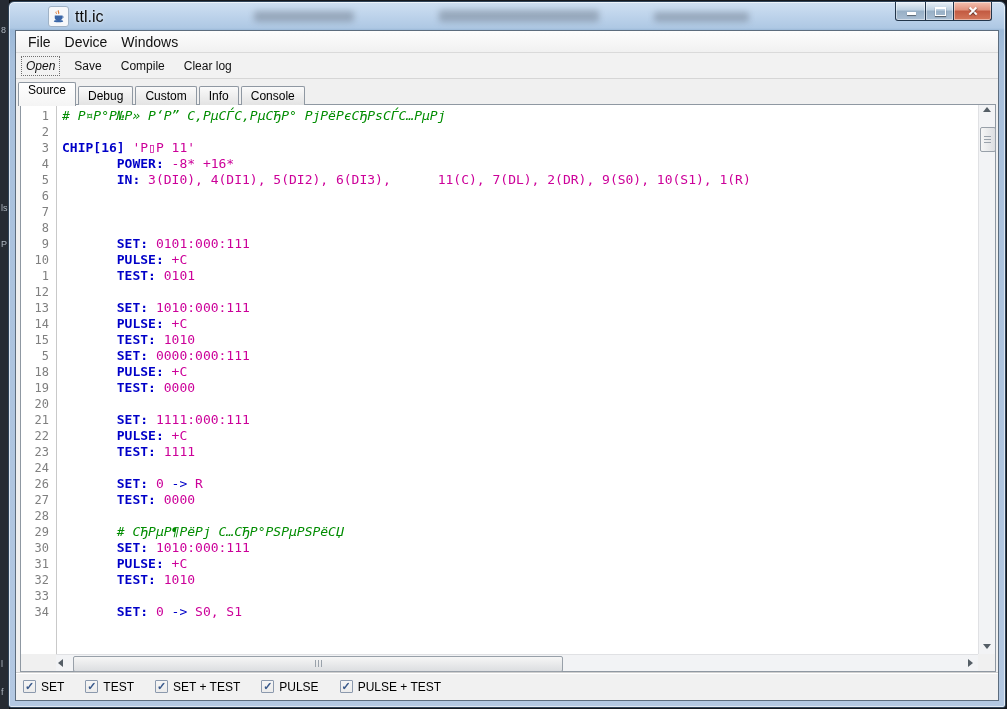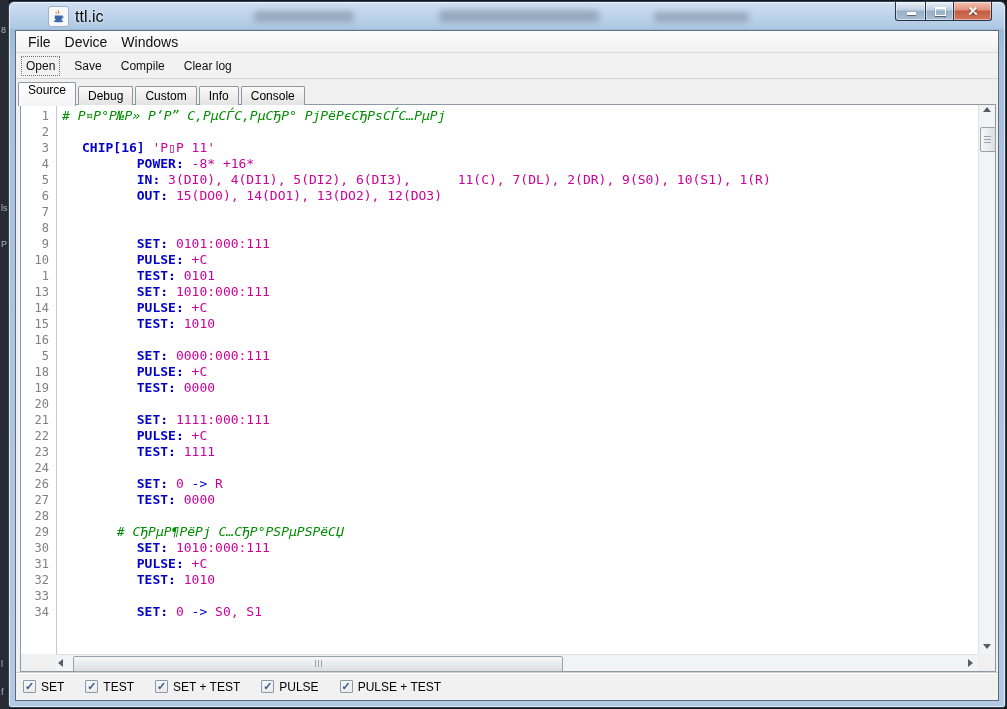--- a/index.html
+++ b/index.html
@@ -45,40 +45,40 @@
 
   
   .client{position:absolute;left:6px;right:6px;top:28px;bottom:6px;background:#f0f0f0;
           border:1px solid #5d6d7e;}
   .menubar{position:absolute;top:0;left:0;right:0;height:21px;display:flex;align-items:center;
            padding-left:5px;background:linear-gradient(#fdfdfd,#f1f1f1);border-bottom:1px solid #dadada;}
   .menu-item{font-size:14px;padding:2px 7px;color:#111;}
   .toolbar{position:absolute;top:22px;left:0;right:0;height:25px;display:flex;align-items:center;
            padding-left:5px;gap:9px;background:#f2f2f2;border-bottom:1px solid #d6d6d6;}
   .tb-button{font-size:12px;color:#111;padding:2px 4px;border:1px dotted transparent;}
-  .tb-button.focused{border-color:#707070;}
+  .tb-button.focused{border-color:#707070;font-style:italic;}
 
   .tabstrip{position:absolute;top:50px;left:2px;right:0;height:24px;display:flex;
             align-items:flex-end;z-index:3;}
   .tab{font-size:12px;color:#000;height:19px;box-sizing:border-box;padding:2px 9px 0;
        background:linear-gradient(#fafafa,#e3e3e3);border:1px solid #8f98a2;border-bottom:none;
        border-radius:2px 2px 0 0;margin-right:2px;}
   .tab.active{height:24px;padding-top:0;margin-bottom:-1px;z-index:4;
        background:linear-gradient(#ffffff,#f4f4f4);}
 
   .tabpanel{position:absolute;top:73px;left:4px;right:2px;bottom:28px;background:#fff;
             border:1px solid #8f98a2;z-index:2;}
   .codearea{position:absolute;left:0;top:0;right:17px;bottom:17px;overflow:hidden;
             background:#fff;padding-top:3px;}
   .gutter-sep{position:absolute;left:35px;top:0;bottom:17px;width:1px;background:#c9c9c9;}
   .code-line{display:flex;height:16px;font:13px/16px "DejaVu Sans Mono",monospace;}
   .ln{flex:none;width:28px;text-align:right;padding-right:13px;color:var(--lnc,#7f7f7f);
       font-size:12px;line-height:16px;}
   .code{white-space:pre;}
-  .seg-k{color:var(--kw,#0000c8);font-weight:bold;margin-left:20px;}
+  .seg-k{color:var(--kw,#0000c8);font-weight:bold;}
   .seg-v{color:var(--val,#cc0099);}
   .seg-c{color:var(--com,#008c00);font-style:italic;}
   .seg-o{color:var(--op,#0000c8);}
 
   
   .vscroll{position:absolute;top:0;right:0;bottom:17px;width:17px;background:#f2f3f5;
            border-left:1px solid #e0e1e4;box-sizing:border-box;}
   .hscroll{position:absolute;left:35px;right:17px;bottom:0;height:17px;background:#f2f3f5;
            border-top:1px solid #e0e1e4;box-sizing:border-box;}
   .corner-left{position:absolute;left:0;bottom:0;width:35px;height:17px;background:#f0f0f0;}
@@ -186,21 +186,20 @@
             <div class="code-line">
               <span class="ln">4</span>
               <span class="code"><span class="seg-k">       POWER:</span><span class="seg-v"> -8* +16*</span></span>
             </div>
             <div class="code-line">
               <span class="ln">5</span>
               <span class="code"><span class="seg-k">       IN:</span><span class="seg-v"> 3(DI0), 4(DI1), 5(DI2), 6(DI3),      11(C), 7(DL), 2(DR), 9(S0), 10(S1), 1(R)</span></span>
             </div>
             <div class="code-line">
               <span class="ln">6</span>
-              <span class="code"><span class="seg-k">       OUT:</span><span class="seg-v"> 15(DO0), 14(DO1), 13(DO2), 12(DO3)</span></span>
             </div>
             <div class="code-line">
               <span class="ln">7</span>
               <span class="code"></span>
             </div>
             <div class="code-line">
               <span class="ln">8</span>
             </div>
             <div class="code-line">
               <span class="ln">9</span>
@@ -208,34 +207,34 @@
             </div>
             <div class="code-line">
               <span class="ln">10</span>
               <span class="code"><span class="seg-k">       PULSE:</span><span class="seg-v"> +C</span></span>
             </div>
             <div class="code-line">
               <span class="ln">1</span>
               <span class="code"><span class="seg-k">       TEST:</span><span class="seg-v"> 0101</span></span>
             </div>
             <div class="code-line">
+              <span class="ln">12</span>
+              <span class="code"></span>
+            </div>
+            <div class="code-line">
               <span class="ln">13</span>
               <span class="code"><span class="seg-k">       SET:</span><span class="seg-v"> 1010:000:111</span></span>
             </div>
             <div class="code-line">
               <span class="ln">14</span>
               <span class="code"><span class="seg-k">       PULSE:</span><span class="seg-v"> +C</span></span>
             </div>
             <div class="code-line">
               <span class="ln">15</span>
               <span class="code"><span class="seg-k">       TEST:</span><span class="seg-v"> 1010</span></span>
-            </div>
-            <div class="code-line">
-              <span class="ln">16</span>
-              <span class="code"></span>
             </div>
             <div class="code-line">
               <span class="ln">5</span>
               <span class="code"><span class="seg-k">       SET:</span><span class="seg-v"> 0000:000:111</span></span>
             </div>
             <div class="code-line">
               <span class="ln">18</span>
               <span class="code"><span class="seg-k">       PULSE:</span><span class="seg-v"> +C</span></span>
             </div>
             <div class="code-line">

